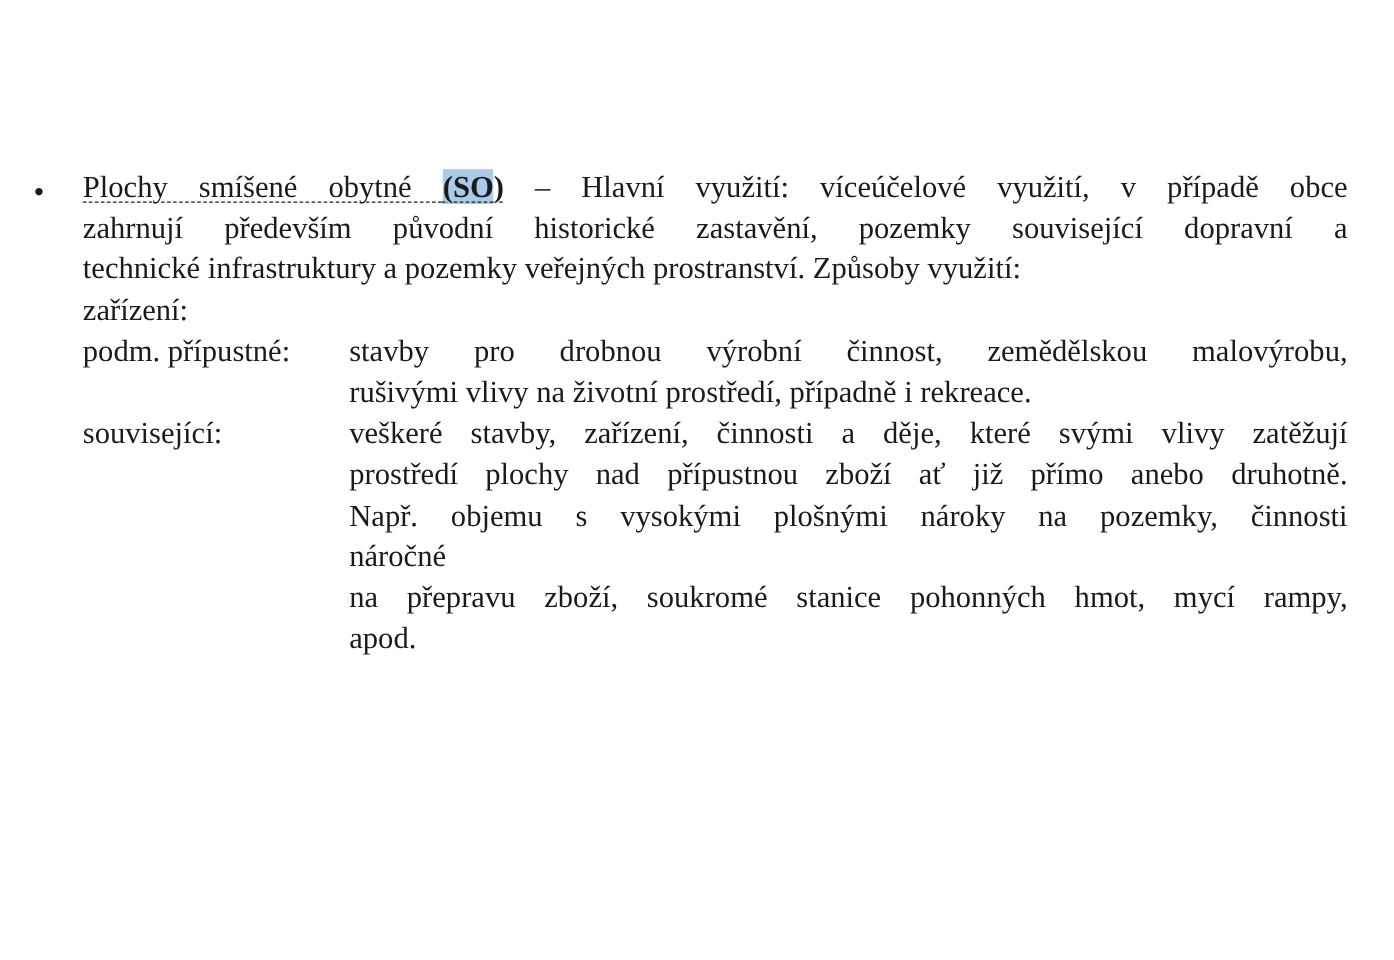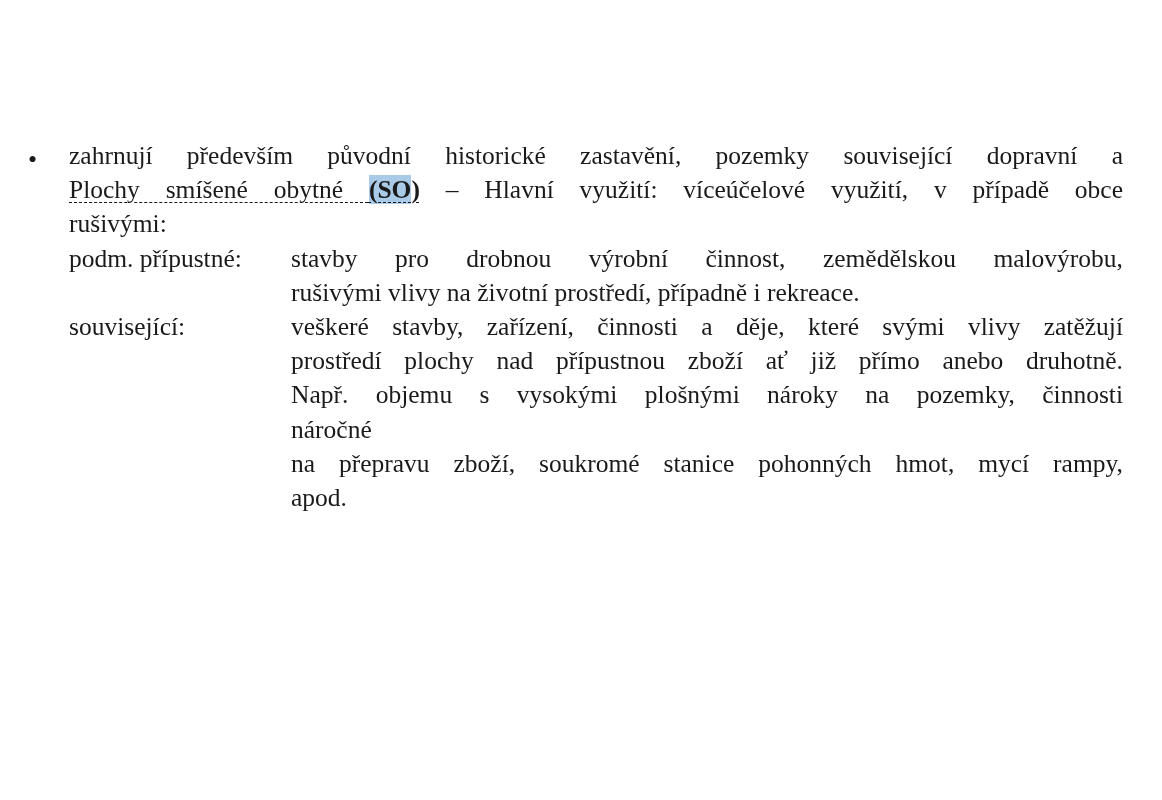--- a/index.html
+++ b/index.html
@@ -70,27 +70,28 @@
     text-align-last: left;
   }
 </style>
 </head>
 <body>
 
 <div class="page">
   <div class="bullet">•</div>
 
   <div class="para">
-    <span class="line">zahrnují především původní historické zastavění, pozemky související dopravní a</span>
     <span class="line">
       <span class="ul-dash"><span>Plochy smíšené obytné </span><span class="hl">(SO</span><span style="font-weight:bold">)</span></span><span> – </span><span>Hlavní využití: víceúčelové využití, v případě obce</span>
     </span>
+    <span class="line">zahrnují především původní historické zastavění, pozemky související dopravní a</span>
+    <span class="line last">technické infrastruktury a pozemky veřejných prostranství. Způsoby využití:</span>
 
     <div class="row">
-      <div class="label">rušivými:</div>
+      <div class="label">zařízení:</div>
     </div>
 
     <div class="row">
       <div class="label">podm. přípustné:</div>
       <div class="text">
         <span class="line">stavby pro drobnou výrobní činnost, zemědělskou malovýrobu,</span>
         <span class="line last">rušivými vlivy na životní prostředí, případně i rekreace.</span>
       </div>
     </div>
 

